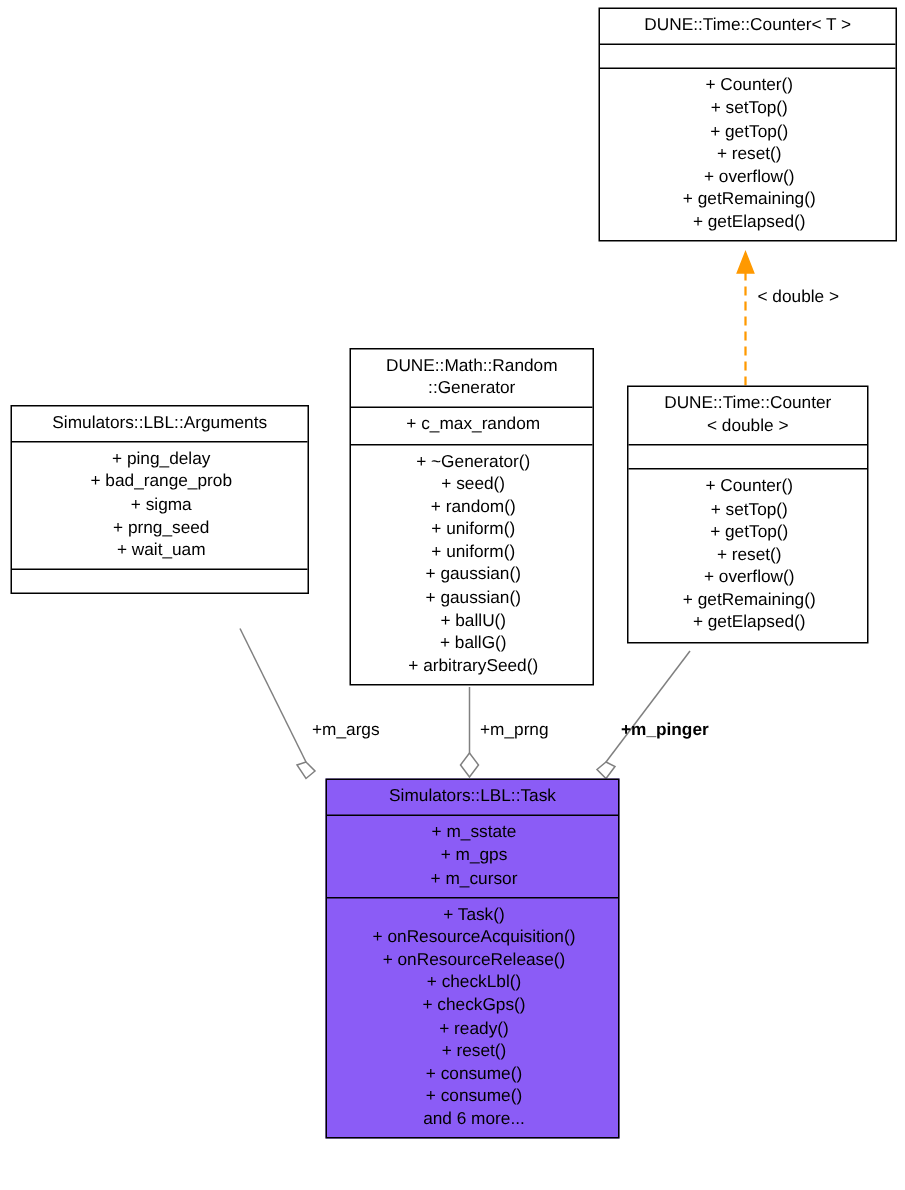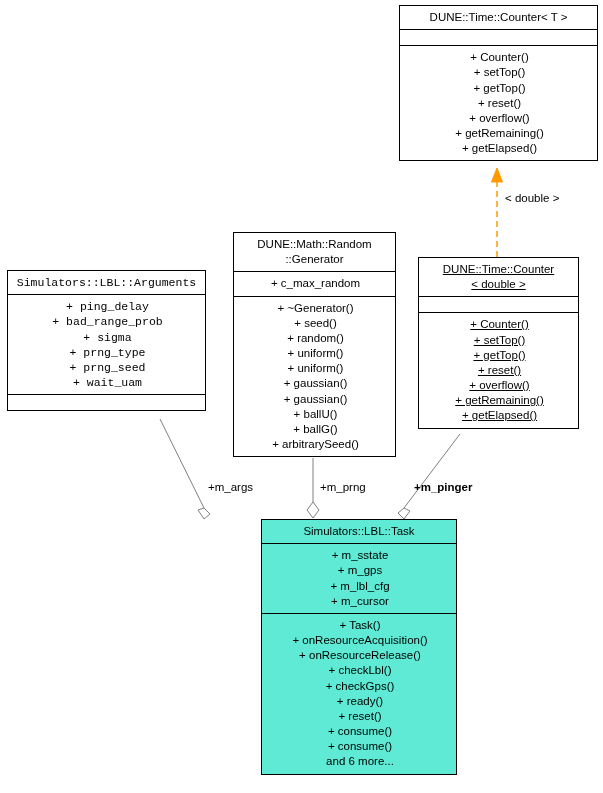--- a/index.html
+++ b/index.html
@@ -31,22 +31,21 @@
   .node {
     position: absolute;
     box-sizing: border-box;
     border: 1px solid #000000;
     background: #ffffff;
     font-size: 11.5px;
     color: #000000;
     line-height: 1.32;
   }
   .node.filled {
-    background: #5eead4;
-    margin-left: 44px;
+    background: #8b5cf6;
   }
   .node .title {
     text-align: center;
     padding: 4px 6px 4px 6px;
     white-space: pre-line;
   }
   .node .sep {
     border-top: 1px solid #000000;
     height: 0;
     font-size: 0;
@@ -102,21 +101,21 @@
       <div class="row">+ getTop()</div>
       <div class="row">+ reset()</div>
       <div class="row">+ overflow()</div>
       <div class="row">+ getRemaining()</div>
       <div class="row">+ getElapsed()</div>
     </div>
   </div>
 
   <div class="edge-label" style="left:505px; top:192px;">&lt; double &gt;</div>
 
-  <div class="node" style="left:418px; top:257px; width:161px;text-decoration:underline;">
+  <div class="node" style="left:418px; top:257px; width:161px;">
     <div class="title">DUNE::Time::Counter
 &lt; double &gt;</div>
     <div class="sep"></div>
     <div class="section empty"></div>
     <div class="sep"></div>
     <div class="section">
       <div class="row">+ Counter()</div>
       <div class="row">+ setTop()</div>
       <div class="row">+ getTop()</div>
       <div class="row">+ reset()</div>
@@ -141,46 +140,44 @@
       <div class="row">+ uniform()</div>
       <div class="row">+ uniform()</div>
       <div class="row">+ gaussian()</div>
       <div class="row">+ gaussian()</div>
       <div class="row">+ ballU()</div>
       <div class="row">+ ballG()</div>
       <div class="row">+ arbitrarySeed()</div>
     </div>
   </div>
 
-  <div class="node" style="left:7px; top:270px; width:199px;font-family:Liberation Mono, monospace;">
+  <div class="node" style="left:7px; top:270px; width:199px;">
     <div class="title">Simulators::LBL::Arguments</div>
     <div class="sep"></div>
     <div class="section">
       <div class="row">+ ping_delay</div>
       <div class="row">+ bad_range_prob</div>
       <div class="row">+ sigma</div>
-      <div class="row">+ prng_type</div>
       <div class="row">+ prng_seed</div>
       <div class="row">+ wait_uam</div>
     </div>
     <div class="sep"></div>
     <div class="section empty"></div>
   </div>
 
   <div class="edge-label" style="left:208px; top:481px;">+m_args</div>
   <div class="edge-label" style="left:320px; top:481px;">+m_prng</div>
   <div class="edge-label" style="left:414px; top:481px;font-weight:bold;">+m_pinger</div>
 
   <div class="node filled" style="left:217px; top:519px; width:196px;">
     <div class="title">Simulators::LBL::Task</div>
     <div class="sep"></div>
     <div class="section">
       <div class="row">+ m_sstate</div>
       <div class="row">+ m_gps</div>
-      <div class="row">+ m_lbl_cfg</div>
       <div class="row">+ m_cursor</div>
     </div>
     <div class="sep"></div>
     <div class="section">
       <div class="row">+ Task()</div>
       <div class="row">+ onResourceAcquisition()</div>
       <div class="row">+ onResourceRelease()</div>
       <div class="row">+ checkLbl()</div>
       <div class="row">+ checkGps()</div>
       <div class="row">+ ready()</div>

